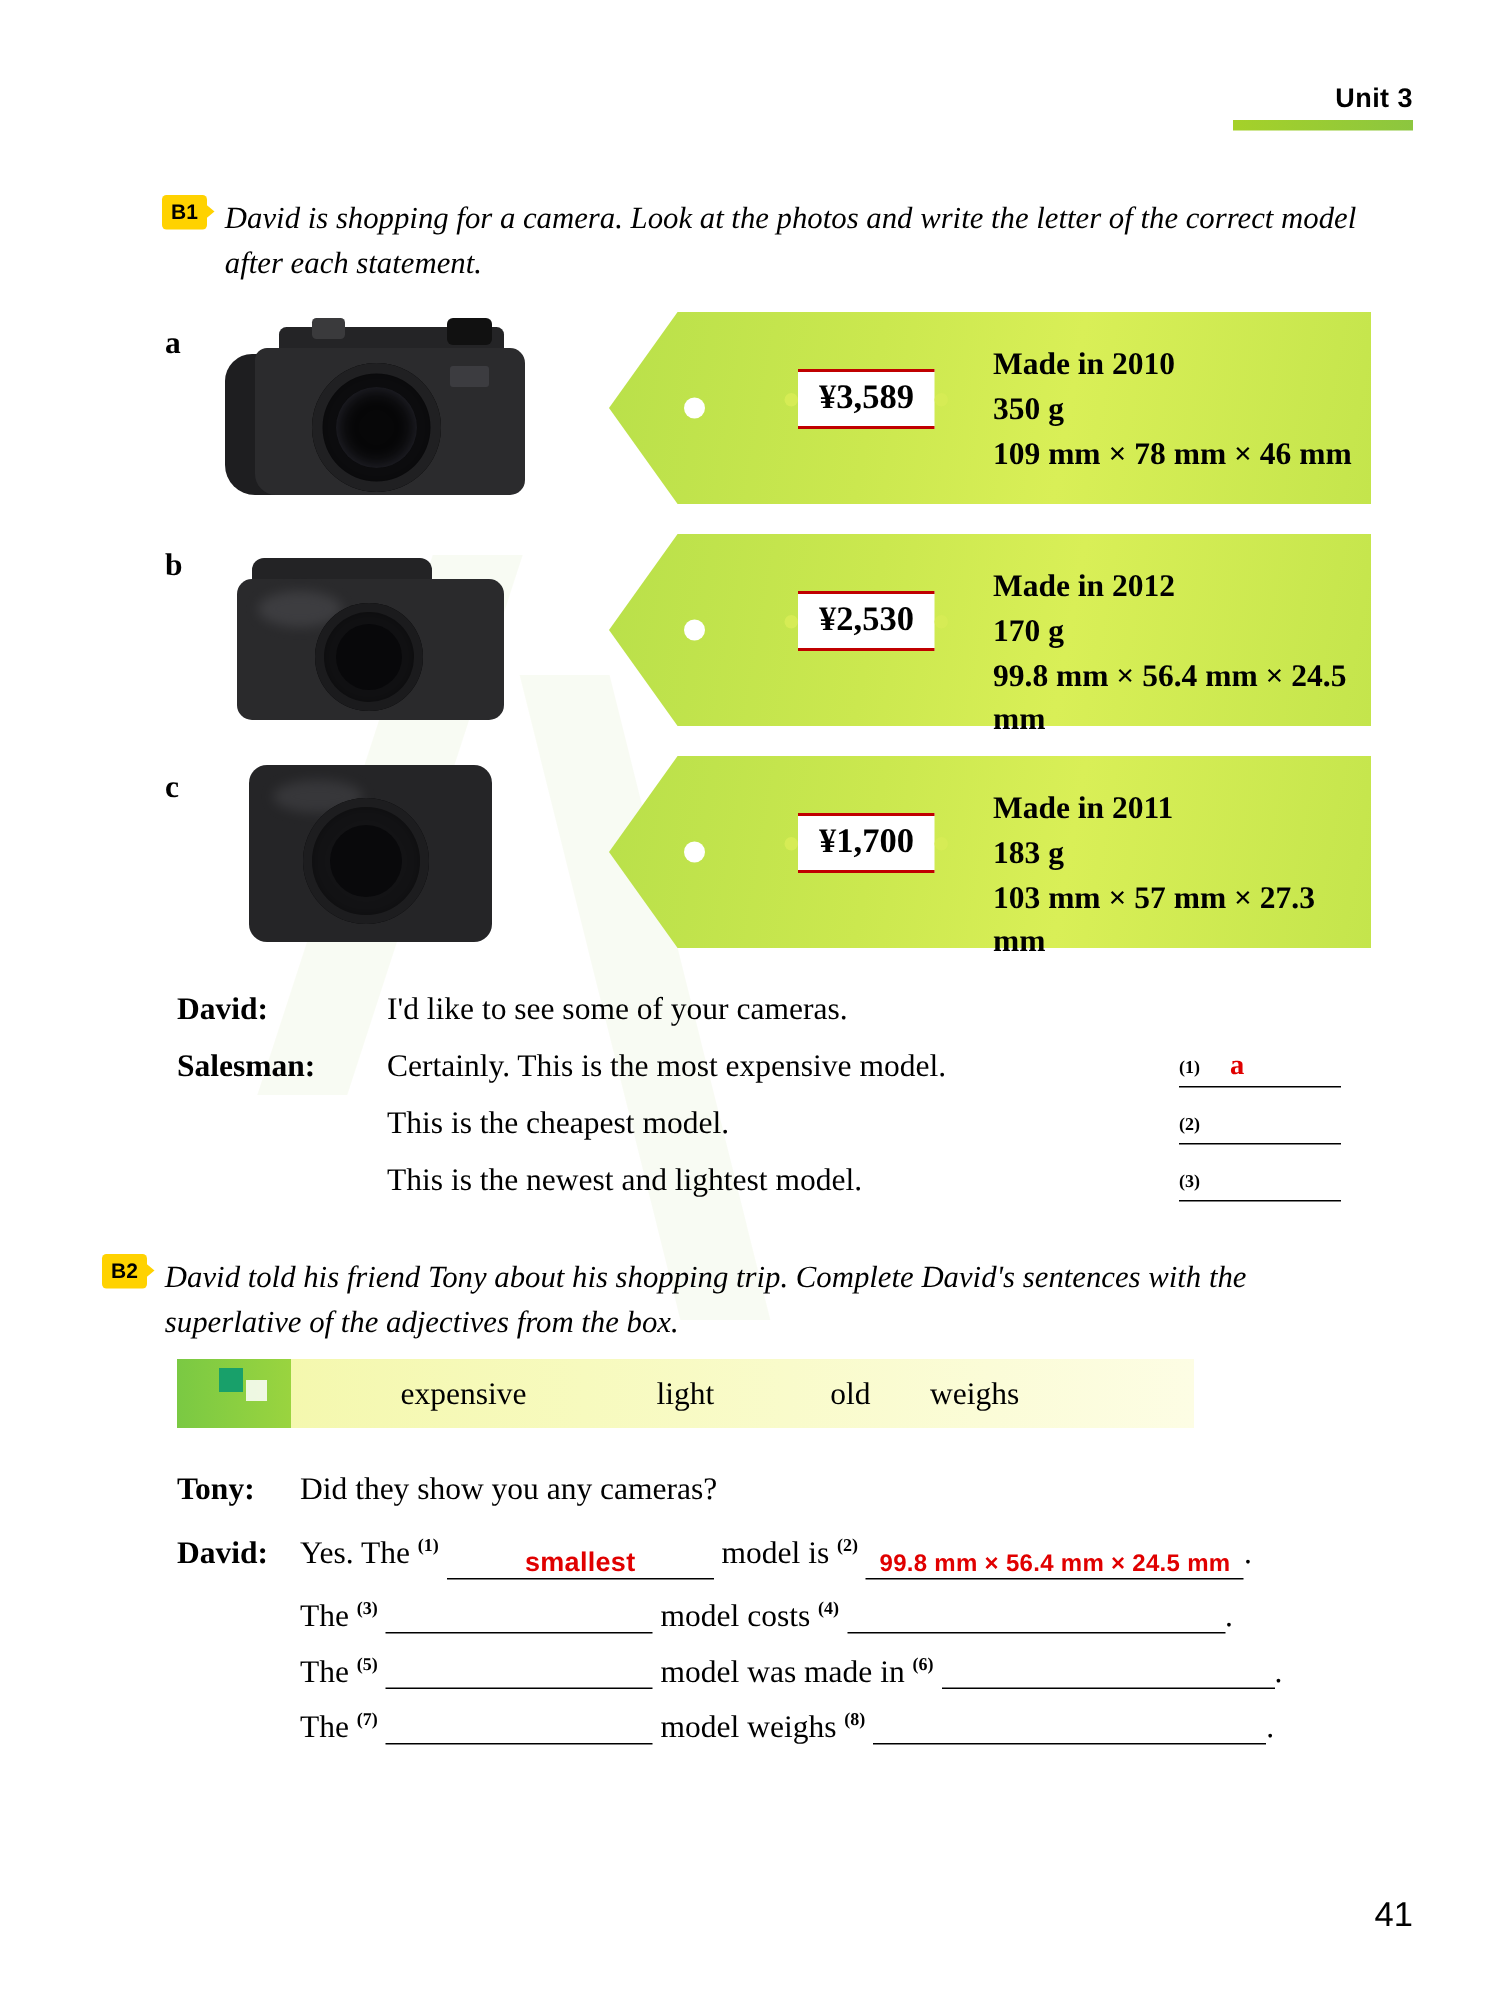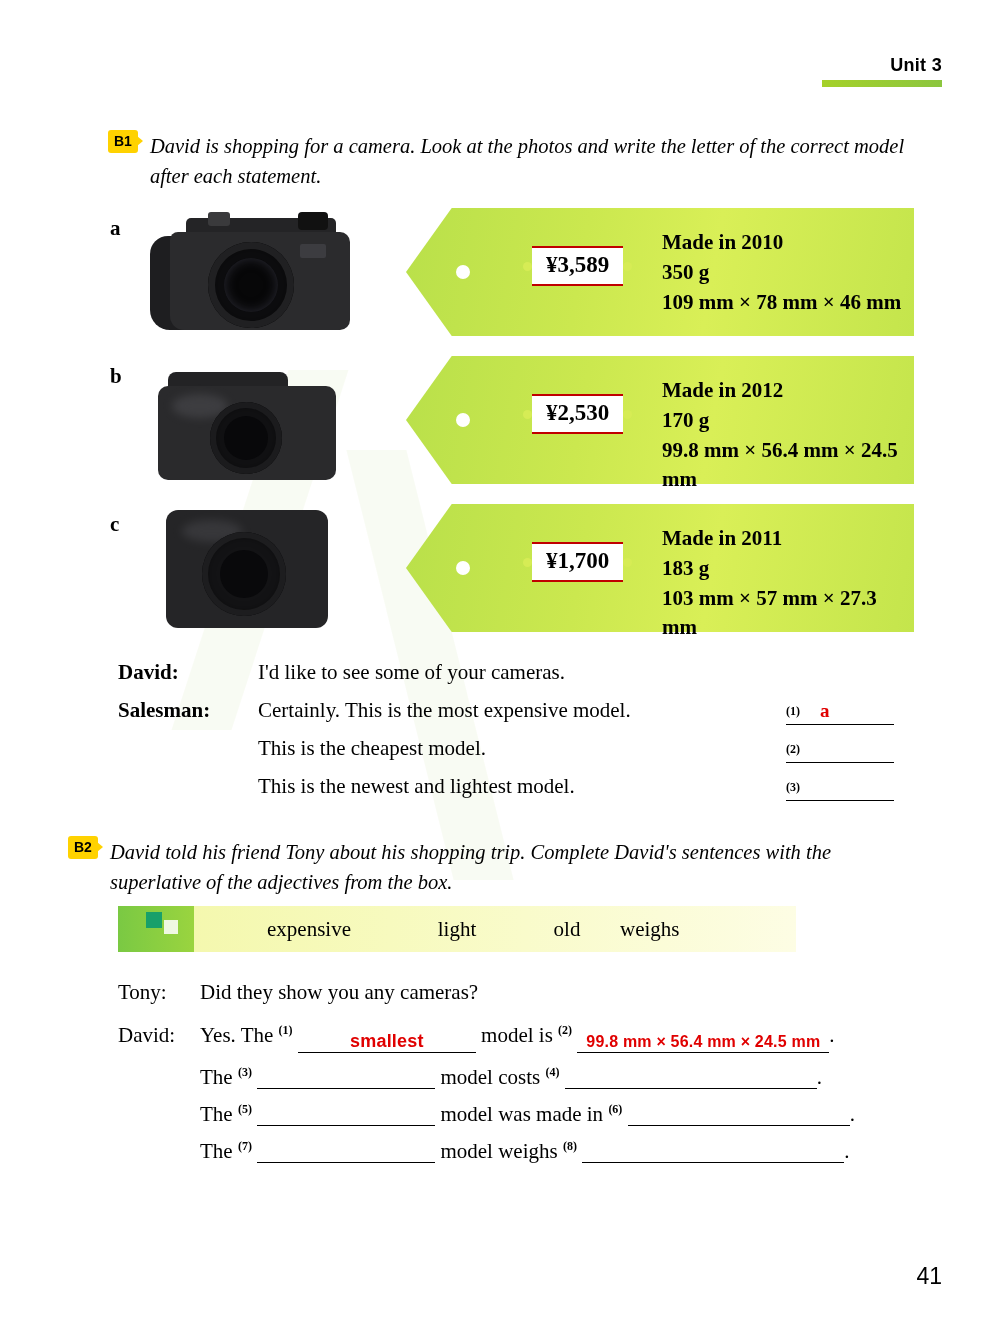--- a/index.html
+++ b/index.html
@@ -155,21 +155,21 @@
   .wordbox .marker .sq2{position:absolute;left:46px;top:14px;width:14px;height:14px;background:#ffffff;opacity:.85;}
   .wordbox .words{display:flex;flex:1;padding-left:24px;font-size:21px;}
   .wordbox .words span{display:inline-block;text-align:center;}
   .w-exp{width:182px;}
   .w-light{width:114px;}
   .w-old{width:106px;}
 
   
   .b2-dialogue{position:absolute;left:118px;top:980px;width:800px;font-size:21px;}
   .b2row{display:flex;align-items:flex-start;margin-bottom:11px;}
-  .b2spk{width:82px;font-weight:normal;}
+  .b2spk{width:82px;font-weight:bold;}
   .inline-line{
     display:inline-block;border-bottom:1.6px solid #000;height:24px;vertical-align:-5px;
   }
   .sup{font-size:12px;font-weight:bold;vertical-align:super;}
   .redhand{
     color:#e00000;font-weight:bold;
     font-family:"Liberation Sans", sans-serif;
     font-size:18px;letter-spacing:.2px;
   }
 

